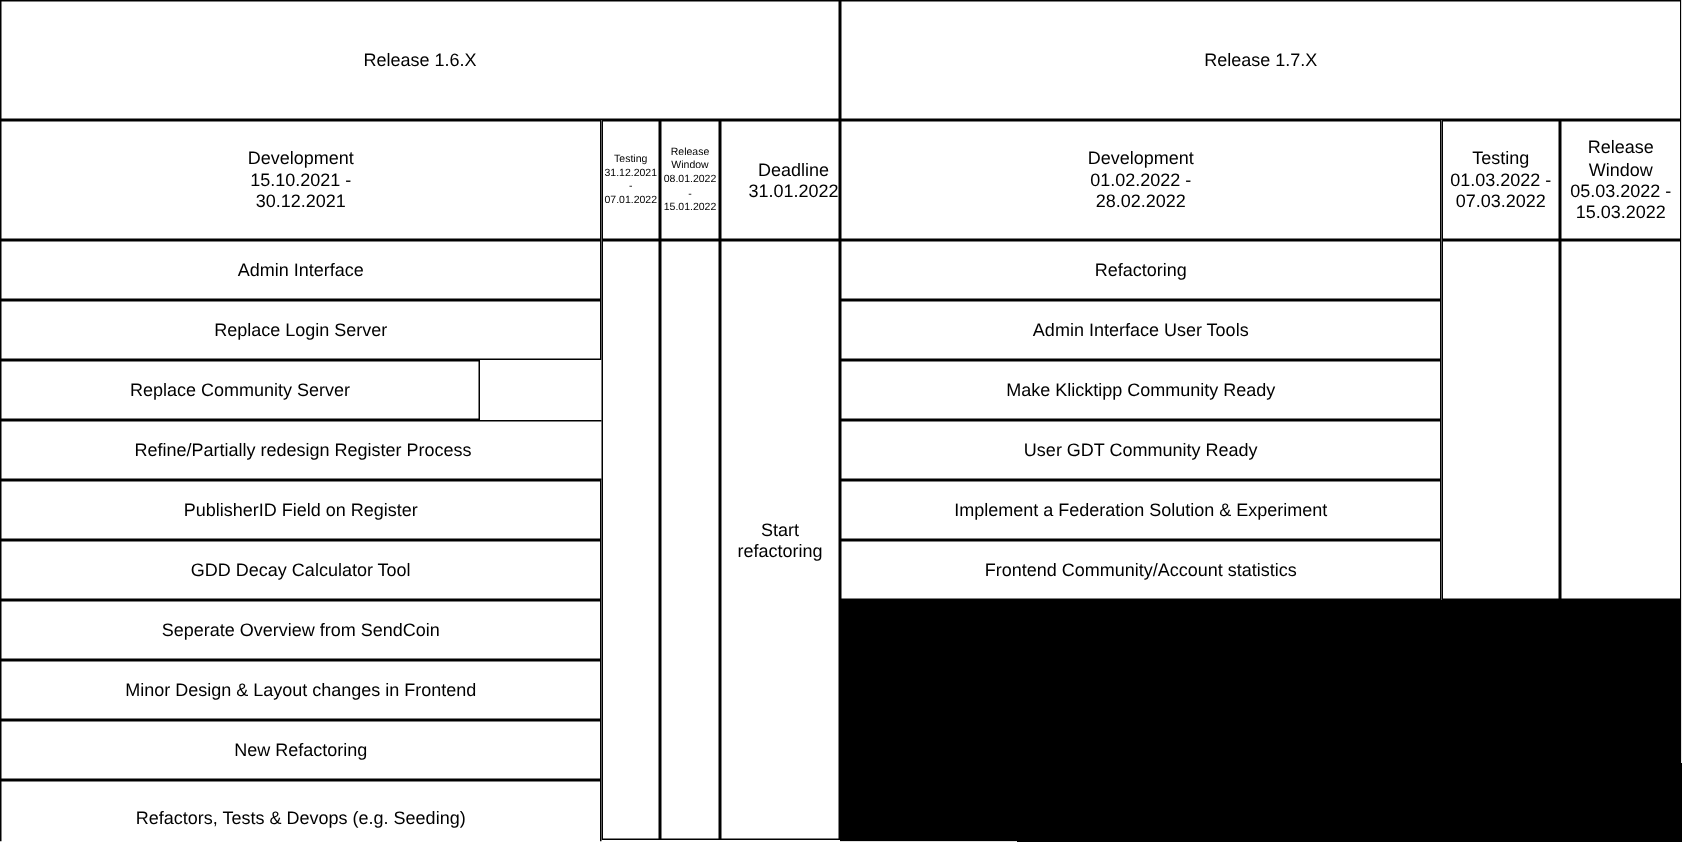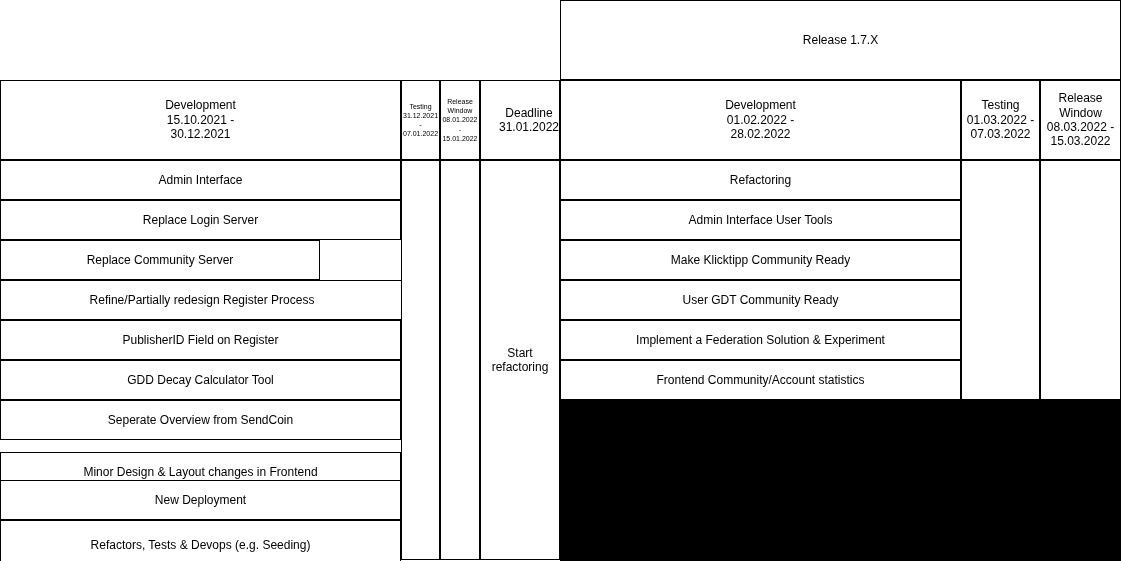--- a/index.html
+++ b/index.html
@@ -38,20 +38,21 @@
   .redacted {
     position: absolute;
     background: #000000;
   }
 </style>
 </head>
 <body>
 
 <div class="canvas">
 
+  <div class="cell" style="left:0; top:0; width:560px; height:80px;">Release 1.6.X</div>
 
   <div class="cell" style="left:0; top:80px; width:401px; height:80px;">Development
 15.10.2021 -
 30.12.2021</div>
   <div class="cell small" style="left:401px; top:80px; width:39px; height:80px;">Testing
 31.12.2021
 -
 07.01.2022</div>
   <div class="cell small" style="left:440px; top:80px; width:40px; height:80px;">Release
 Window
@@ -61,40 +62,40 @@
   <div class="cell" style="left:480px; top:80px; width:80px; height:80px;padding-left:18px;">Deadline
 31.01.2022</div>
 
   <div class="cell" style="left:0; top:160px; width:401px; height:40px;">Admin Interface</div>
   <div class="cell" style="left:0; top:200px; width:401px; height:40px;">Replace Login Server</div>
   <div class="cell" style="left:0; top:240px; width:320px; height:40px;">Replace Community Server</div>
   <div class="cell" style="left:0; top:280px; width:404px; height:40px;text-align:center;">Refine/Partially redesign Register Process</div>
   <div class="cell" style="left:0; top:320px; width:401px; height:40px;">PublisherID Field on Register</div>
   <div class="cell" style="left:0; top:360px; width:401px; height:40px;">GDD Decay Calculator Tool</div>
   <div class="cell" style="left:0; top:400px; width:401px; height:40px;">Seperate Overview from SendCoin</div>
-  <div class="cell" style="left:0; top:440px; width:401px; height:40px;margin-top:12px;">Minor Design &amp; Layout changes in Frontend</div>
-  <div class="cell" style="left:0; top:480px; width:401px; height:40px;">New Deployment</div>
+  <div class="cell" style="left:0; top:440px; width:401px; height:40px;">Minor Design &amp; Layout changes in Frontend</div>
+  <div class="cell" style="left:0; top:480px; width:401px; height:40px;">New Refactoring</div>
   <div class="cell" style="left:0; top:520px; width:401px; height:50px;">Refactors, Tests &amp; Devops (e.g. Seeding)</div>
 
   <div class="cell" style="left:401px; top:160px; width:39px; height:400px;"></div>
   <div class="cell" style="left:440px; top:160px; width:40px; height:400px;"></div>
   <div class="cell" style="left:480px; top:160px; width:80px; height:400px;">Start
 refactoring</div>
 
   <div class="cell" style="left:560px; top:0; width:561px; height:80px;">Release 1.7.X</div>
 
   <div class="cell" style="left:560px; top:80px; width:401px; height:80px;">Development
 01.02.2022 -
 28.02.2022</div>
   <div class="cell" style="left:961px; top:80px; width:79px; height:80px;">Testing
 01.03.2022 -
 07.03.2022</div>
   <div class="cell" style="left:1040px; top:80px; width:81px; height:80px;">Release
 Window
-08.03.2022 -
+05.03.2022 -
 15.03.2022</div>
 
   <div class="cell" style="left:560px; top:160px; width:401px; height:40px;">Refactoring</div>
   <div class="cell" style="left:560px; top:200px; width:401px; height:40px;">Admin Interface User Tools</div>
   <div class="cell" style="left:560px; top:240px; width:401px; height:40px;">Make Klicktipp Community Ready</div>
   <div class="cell" style="left:560px; top:280px; width:401px; height:40px;">User GDT Community Ready</div>
   <div class="cell" style="left:560px; top:320px; width:401px; height:40px;">Implement a Federation Solution &amp; Experiment</div>
   <div class="cell" style="left:560px; top:360px; width:401px; height:40px;">Frontend Community/Account statistics</div>
 
   <div class="cell" style="left:961px; top:160px; width:79px; height:240px;"></div>

